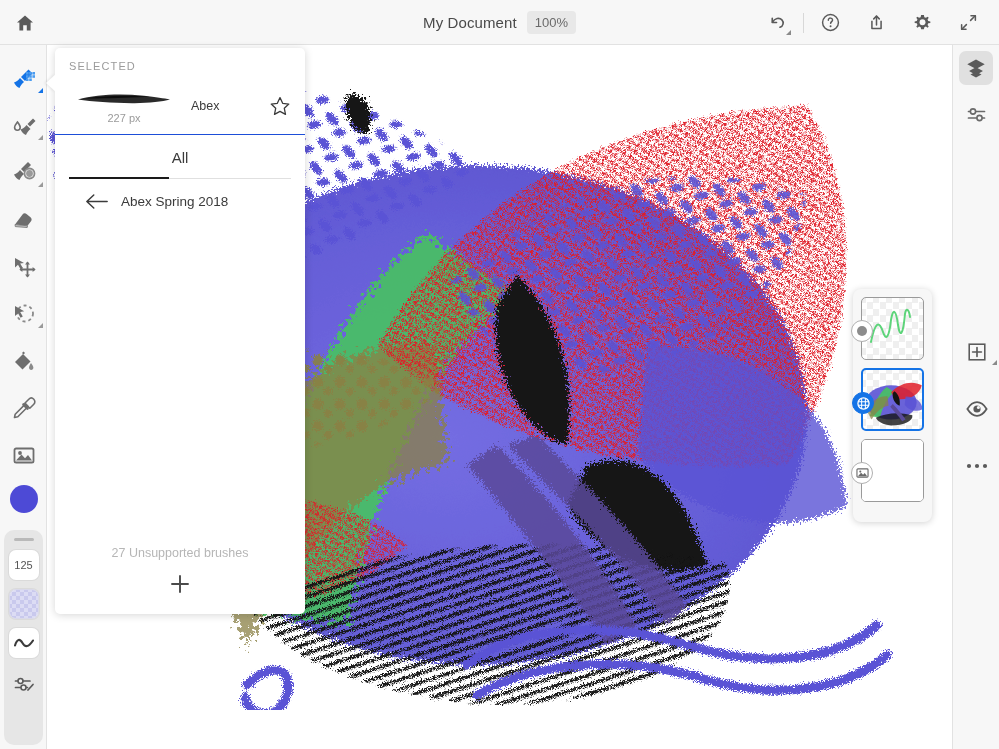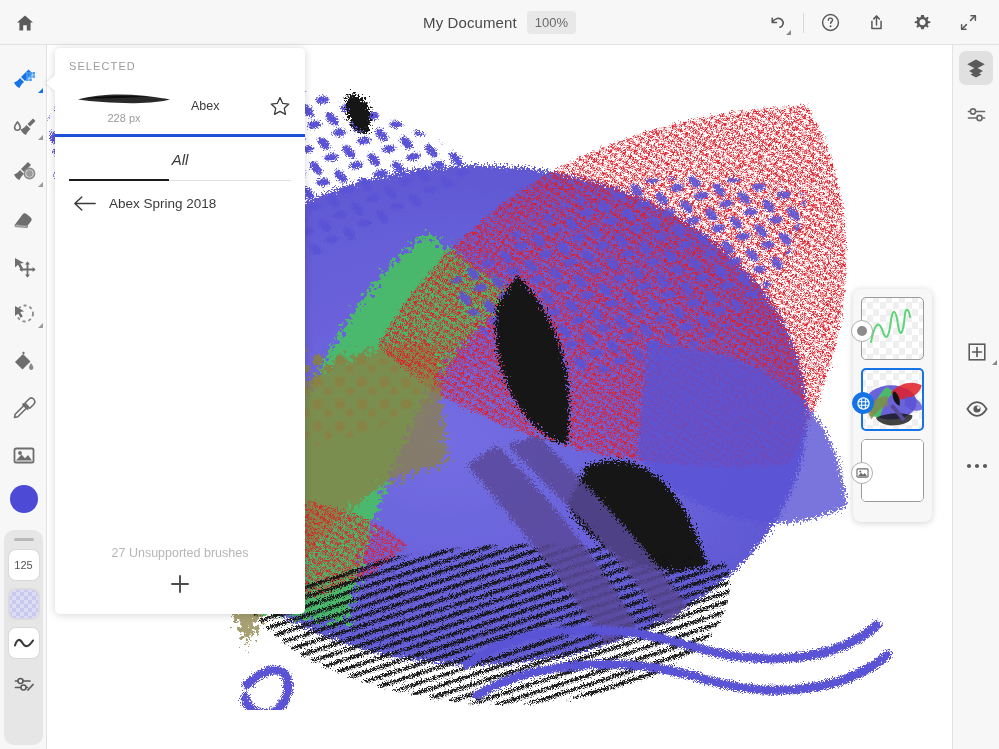--- a/index.html
+++ b/index.html
@@ -190,39 +190,39 @@
     width: 110px; display: flex; flex-direction: column; align-items: center;
   }
   #brush-stroke { width: 100px; height: 22px; }
   #brush-size {
     font-size: 11px; color: #9b9b9b; margin-top: 2px;
   }
   #brush-name {
     font-size: 12.5px; color: #3b3b3b; flex: 1; padding-left: 12px;
   }
   #fav-star { width: 22px; height: 22px; cursor: pointer; }
-  #selected-block { border-bottom: 3px solid #1d4ed8; }
+  #selected-block { border-bottom: 1px solid #1d4ed8; }
 
   #tabs { display: flex; position: relative; height: 44px; }
   .tab {
     flex: 1; display: flex; align-items: center; justify-content: center;
-    font-size: 15px; color: #3b3b3b; cursor: pointer; font-style: italic;
+    font-size: 15px; color: #3b3b3b; cursor: pointer;
   }
   #tab-underline-track {
     position: absolute; left: 14px; right: 14px; bottom: 0;
     height: 1px; background: #e0e0e0;
   }
   #tab-underline {
     position: absolute; left: 14px; bottom: 0;
     width: 100px; height: 2px; background: #1a1a1a;
   }
 
   #folder-row {
     display: flex; align-items: center; gap: 12px;
-    padding: 14px 14px 0 18px; cursor: pointer;
+    padding: 14px 14px 0 18px; cursor: pointer; margin-left: 12px;
   }
   #folder-name { font-size: 13.5px; color: #3b3b3b; }
 
   #panel-body { flex: 1; }
   #panel-foot {
     display: flex; flex-direction: column; align-items: center;
     padding-bottom: 18px;
   }
   #unsupported {
     font-size: 12.5px; color: #b6b6b6; margin-bottom: 12px;
@@ -659,21 +659,21 @@
 
 
     <div id="selected-block">
       <div id="selected-label">SELECTED</div>
       <div id="selected-row">
         <div id="brush-preview-col">
           <svg id="brush-stroke" viewBox="0 0 100 22">
             <path d="M4 11.5 C 22 6.5 46 5.4 70 7.8 C 82 9 90 10.4 96 11.6 C 88 13.8 74 15.4 58 15.2 C 38 15 18 13.6 4 11.5 Z" fill="#2a2a2a"></path>
             <path d="M10 10.4 C 30 7.4 54 6.8 76 8.8 C 62 9.6 40 10 24 10.6 Z" fill="#000000" opacity=".7"></path>
           </svg>
-          <div id="brush-size">228 px</div>
+          <div id="brush-size">227 px</div>
         </div>
         <div id="brush-name">Abex</div>
         <div id="fav-star">
           <svg width="22" height="22" viewBox="0 0 24 24">
             <path d="M12 2.8 L14.9 9.1 L21.6 9.9 L16.7 14.5 L18 21.2 L12 17.9 L6 21.2 L7.3 14.5 L2.4 9.9 L9.1 9.1 Z" fill="none" stroke="#3b3b3b" stroke-width="1.4" stroke-linejoin="round"></path>
           </svg>
         </div>
       </div>
     </div>
 

